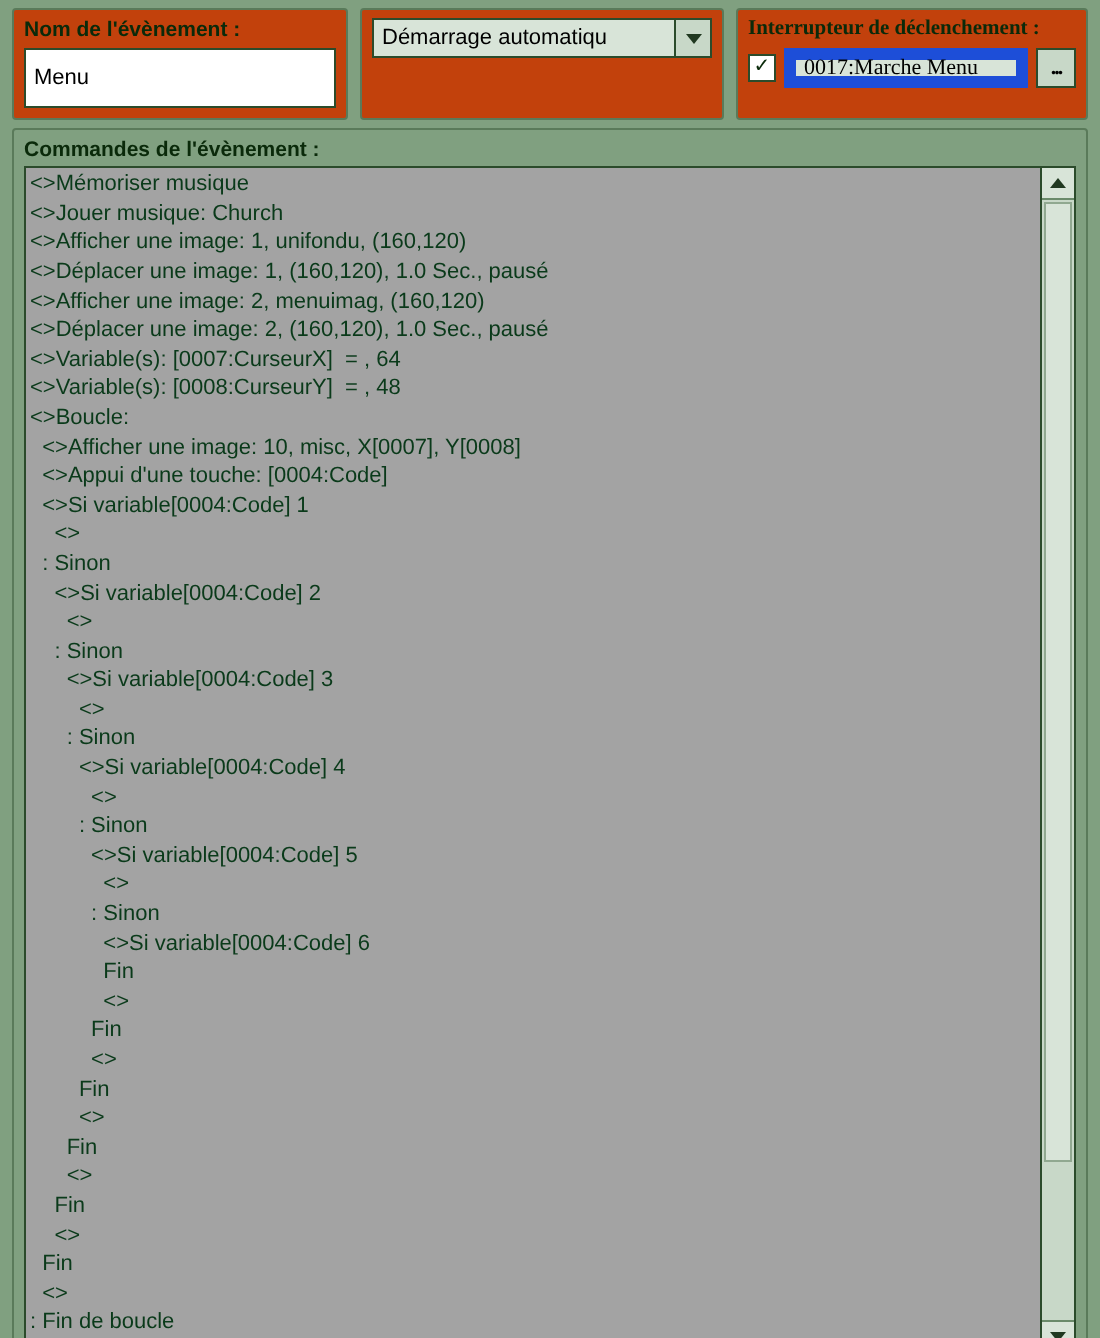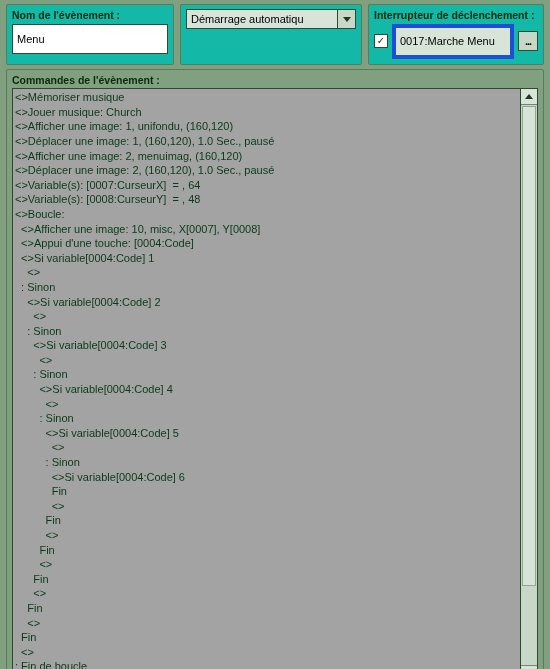--- a/index.html
+++ b/index.html
@@ -15,33 +15,33 @@
   .top-row {
     display: flex;
     gap: 6px;
     margin-bottom: 4px;
   }
   .group {
     border: 1px solid #5a7a5a;
     border-radius: 2px;
     padding: 4px 5px 5px 5px;
     position: relative;
-    background: #14b8a6;
+    background: #c2410c;
   }
   .group-label {
     color: #0a2a0a;
     font-size: 10.5px;
     font-weight: bold;
     line-height: 1.2;
     margin-bottom: 2px;
     display: block;
   }
   .g-name { flex: 0 0 168px; }
   .g-trigger { flex: 0 0 150px; }
-  .g-switch { flex: 1; }
+  .g-switch { flex: 1; font-family: Liberation Serif, serif; }
   .text-input {
     width: 100%;
     height: 20px;
     background: #fff;
     border: 1px solid #2b4b2b;
     font-family: inherit;
     font-size: 11px;
     padding: 14px 4px;
   }
   .select-wrap {
@@ -86,23 +86,23 @@
     display: flex;
     align-items: center;
     justify-content: center;
     font-size: 10px;
     line-height: 1;
     color: #0a2a0a;
     cursor: pointer;
   }
   .switch-field {
     flex: 1;
-    height: 35px;
-    background: #d8e4d8;
-    border: 4px solid #1d4ed8;
+    height: 20px;
+    background: #d8e4d8;
+    border: 6px solid #1d4ed8;
     font-size: 11px;
     padding: 2px 4px;
     display: flex;
     align-items: center;
   }
   .ellipsis-btn {
     width: 20px;
     height: 20px;
     background: #c8d8c8;
     border: 1px solid #2b4b2b;

